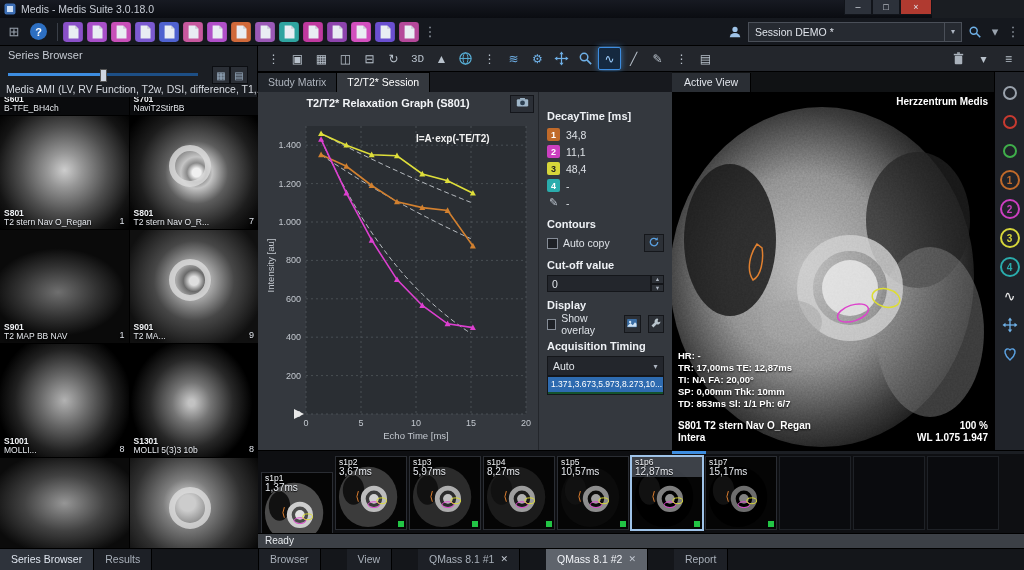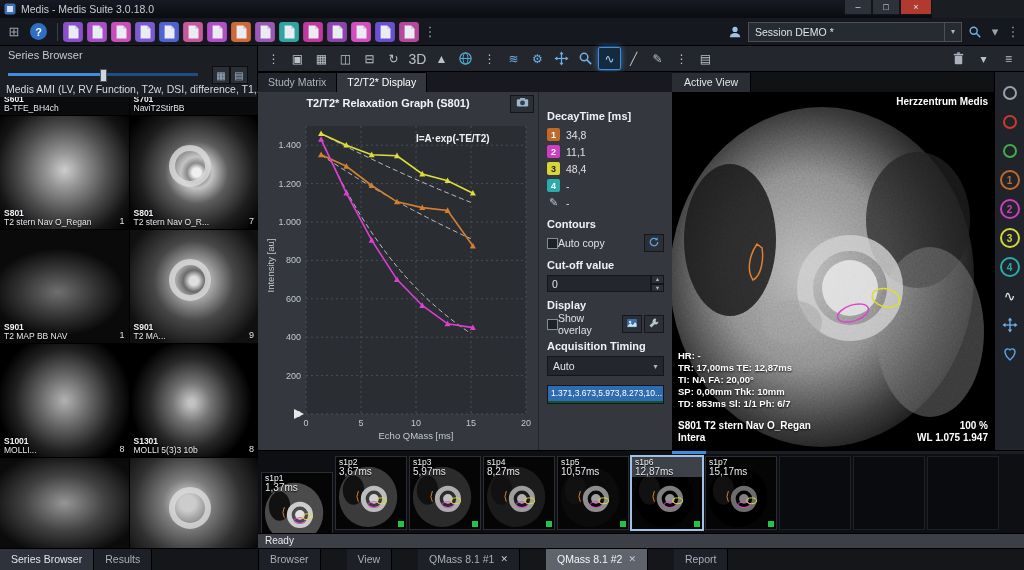--- a/index.html
+++ b/index.html
@@ -102,37 +102,37 @@
   
   .sidebar{position:absolute;left:280px;top:0;width:134px;height:358px;background:#34383e;
     border-left:1px solid #23262b;box-sizing:border-box;padding:18px 8px;color:#dde1e6;font-size:10.5px;}
   .shead{font-size:11px;font-weight:bold;color:#eef1f5;margin:7px 0 4px 0;}
   .shead:first-child{margin-top:0;}
   .drow{display:flex;align-items:center;gap:6px;height:17px;}
   .dnum{width:13px;height:13px;border-radius:2px;color:#fff;font-size:9px;font-weight:bold;
     display:flex;align-items:center;justify-content:center;}
   .dpencil{width:13px;height:13px;color:#b8c0ca;font-size:11px;display:flex;align-items:center;justify-content:center;}
   .dval{font-size:10.5px;}
-  .cbrow{display:flex;align-items:center;height:18px;}
+  .cbrow{display:flex;align-items:center;gap:5px;height:18px;}
   .cb{width:11px;height:11px;background:#1e2126;border:1px solid #858c96;box-sizing:border-box;}
   .sbtn{width:18px;height:16px;background:#2c3036;border:1px solid #15171b;display:flex;
     align-items:center;justify-content:center;margin-left:2px;}
   .sbtn svg{width:12px;height:12px;}
   .sspacer{flex:1;}
   .numfield{display:flex;height:17px;margin-top:1px;}
   .numfield input{flex:1;min-width:0;background:#23262c;border:1px solid #14161a;color:#dfe3e8;
     font-size:10.5px;padding:0 4px;font-family:"Liberation Sans",sans-serif;}
   .spin{width:13px;display:flex;flex-direction:column;}
   .spin span{flex:1;background:#2c3036;border:1px solid #14161a;color:#aeb6c2;font-size:5.5px;
     display:flex;align-items:center;justify-content:center;}
   .selectbox{height:18px;background:#23262c;border:1px solid #14161a;display:flex;align-items:center;
     color:#dfe3e8;font-size:10.5px;margin-top:1px;}
   .selectbox .stext{flex:1;padding:0 5px;}
   .selectbox .scaret{width:15px;text-align:center;color:#aeb6c2;font-size:8px;}
-  .acqlist{margin-top:9px;border:1px solid #14161a;background:#14532d;height:17px;overflow:hidden;}
+  .acqlist{margin-top:0;border:1px solid #14161a;background:#14532d;height:17px;overflow:hidden;}
   .acqsel{background:#2e6bb0;color:#fff;font-size:8.5px;line-height:15px;padding:0 3px;
     white-space:nowrap;overflow:hidden;}
 
   
   .av-tabbar{position:absolute;left:672px;top:72px;width:322px;height:20px;background:#101214;
     display:flex;align-items:flex-end;}
   .avtab{height:19px;line-height:19px;padding:0 12px;font-size:10.5px;color:#e2e6ec;background:#2a2e34;
     border-right:1px solid #000;}
   .viewport{position:absolute;left:672px;top:92px;width:322px;height:358px;background:#000;overflow:hidden;}
   .viewport svg.mri{position:absolute;left:0;top:0;width:100%;height:100%;}
@@ -336,21 +336,21 @@
   </div>
 
   <div class="toolbar2">
     <div id="t2icons" style="display:flex;align-items:center;gap:1px;">
         <div class="tool">⋮</div>
         <div class="tool">▣</div>
         <div class="tool">▦</div>
         <div class="tool">◫</div>
         <div class="tool">⊟</div>
         <div class="tool">↻</div>
-        <div class="tool" style="font-size: 14px;">3D</div>
+        <div class="tool" style="font-size: 11px; font-family: Liberation Mono, monospace;">3D</div>
         <div class="tool">▲</div>
         <div class="tool">
           <svg viewBox="0 0 16 16">
             <circle cx="8" cy="8" r="6" fill="none" stroke="#58b0d8" stroke-width="1.2"></circle>
             <ellipse cx="8" cy="8" rx="2.6" ry="6" fill="none" stroke="#58b0d8" stroke-width="1"></ellipse>
             <line x1="2" y1="8" x2="14" y2="8" stroke="#58b0d8" stroke-width="1"></line>
           </svg>
         </div>
         <div class="tool">⋮</div>
         <div class="tool blue">≋</div>
@@ -466,21 +466,21 @@
             <div class="ts"></div>
             <div class="tn"></div>
           </div>
           <div class="tc"></div>
         </div>
       </div>
   </div>
 
   <div class="tabs-center">
     <div class="ctab">Study Matrix</div>
-    <div class="ctab active">T2/T2* Display</div>
+    <div class="ctab active">T2/T2* Session</div>
   </div>
 
   <div class="analysis">
     <div class="chartzone">
       <div class="chart-title">T2/T2* Relaxation Graph (S801)</div>
       <div class="snapbtn">
           <span><svg viewBox="0 0 16 16">
               <rect x="1" y="4" width="14" height="9" rx="1.5" fill="#9fb6c9"></rect>
               <circle cx="8" cy="8.5" r="3" fill="#2c3e50"></circle>
               <rect x="5" y="2.5" width="6" height="2" fill="#9fb6c9"></rect>
@@ -538,21 +538,21 @@
           <path d="M 61.07 22.23999999999999 L 64.07 27.83999999999999 L 58.07 27.83999999999999 Z" fill="#dd3fd0"></path>
           <path d="M 86.37 75.99999999999999 L 89.37 81.6 L 83.37 81.6 Z" fill="#dd3fd0"></path>
           <path d="M 111.67 123.03999999999998 L 114.67 128.64 L 108.67 128.64 Z" fill="#dd3fd0"></path>
           <path d="M 136.97 162.4 L 139.97 168 L 133.97 168 Z" fill="#dd3fd0"></path>
           <path d="M 162.26999999999998 188.32 L 165.26999999999998 193.92 L 159.26999999999998 193.92 Z" fill="#dd3fd0"></path>
           <path d="M 187.57 206.56 L 190.57 212.16 L 184.57 212.16 Z" fill="#dd3fd0"></path>
           <path d="M 212.86999999999998 210.4 L 215.86999999999998 216 L 209.86999999999998 216 Z" fill="#dd3fd0"></path>
           <text x="156" y="28" class="cform">I=A·exp(-TE/T2)</text>
         </svg>
       <div class="ylab">Intensity [au]</div>
-      <div class="xlab">Echo QMass [ms]</div>
+      <div class="xlab">Echo Time [ms]</div>
     </div>
     <div class="sidebar">
       <div class="shead">DecayTime [ms]</div>
       <div id="decay-rows">
           <div class="drow">
             <span class="dnum" style="background: rgb(192, 106, 42);">1</span>
             <span class="dval">34,8</span>
           </div>
           <div class="drow">
             <span class="dnum" style="background: rgb(204, 63, 192);">2</span>

